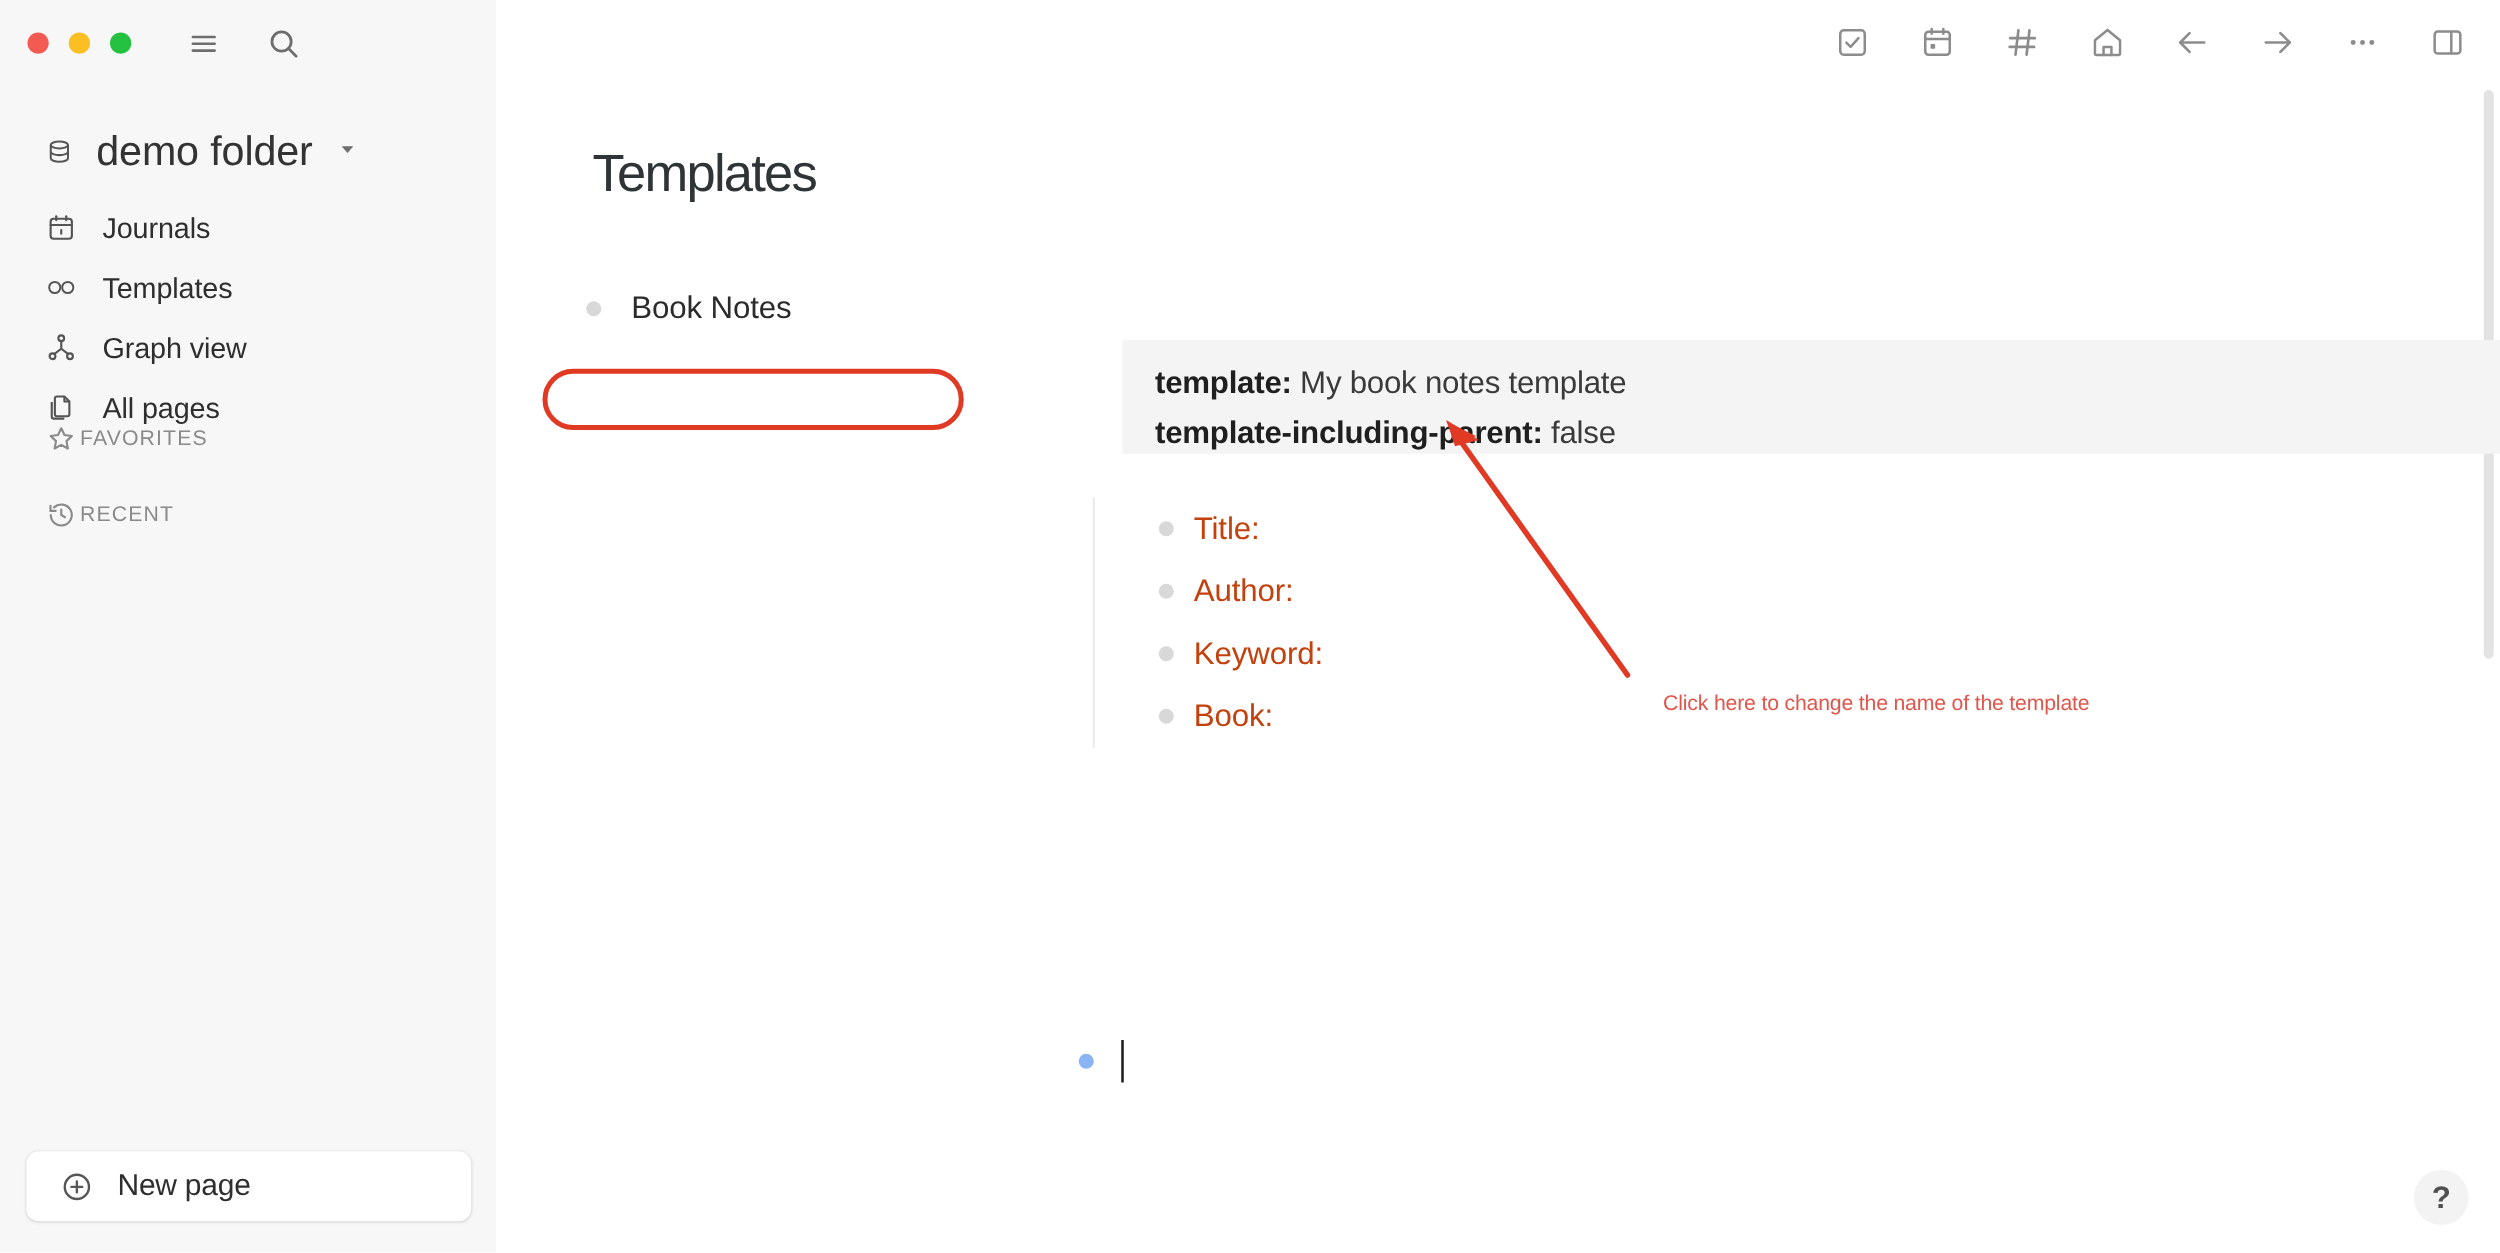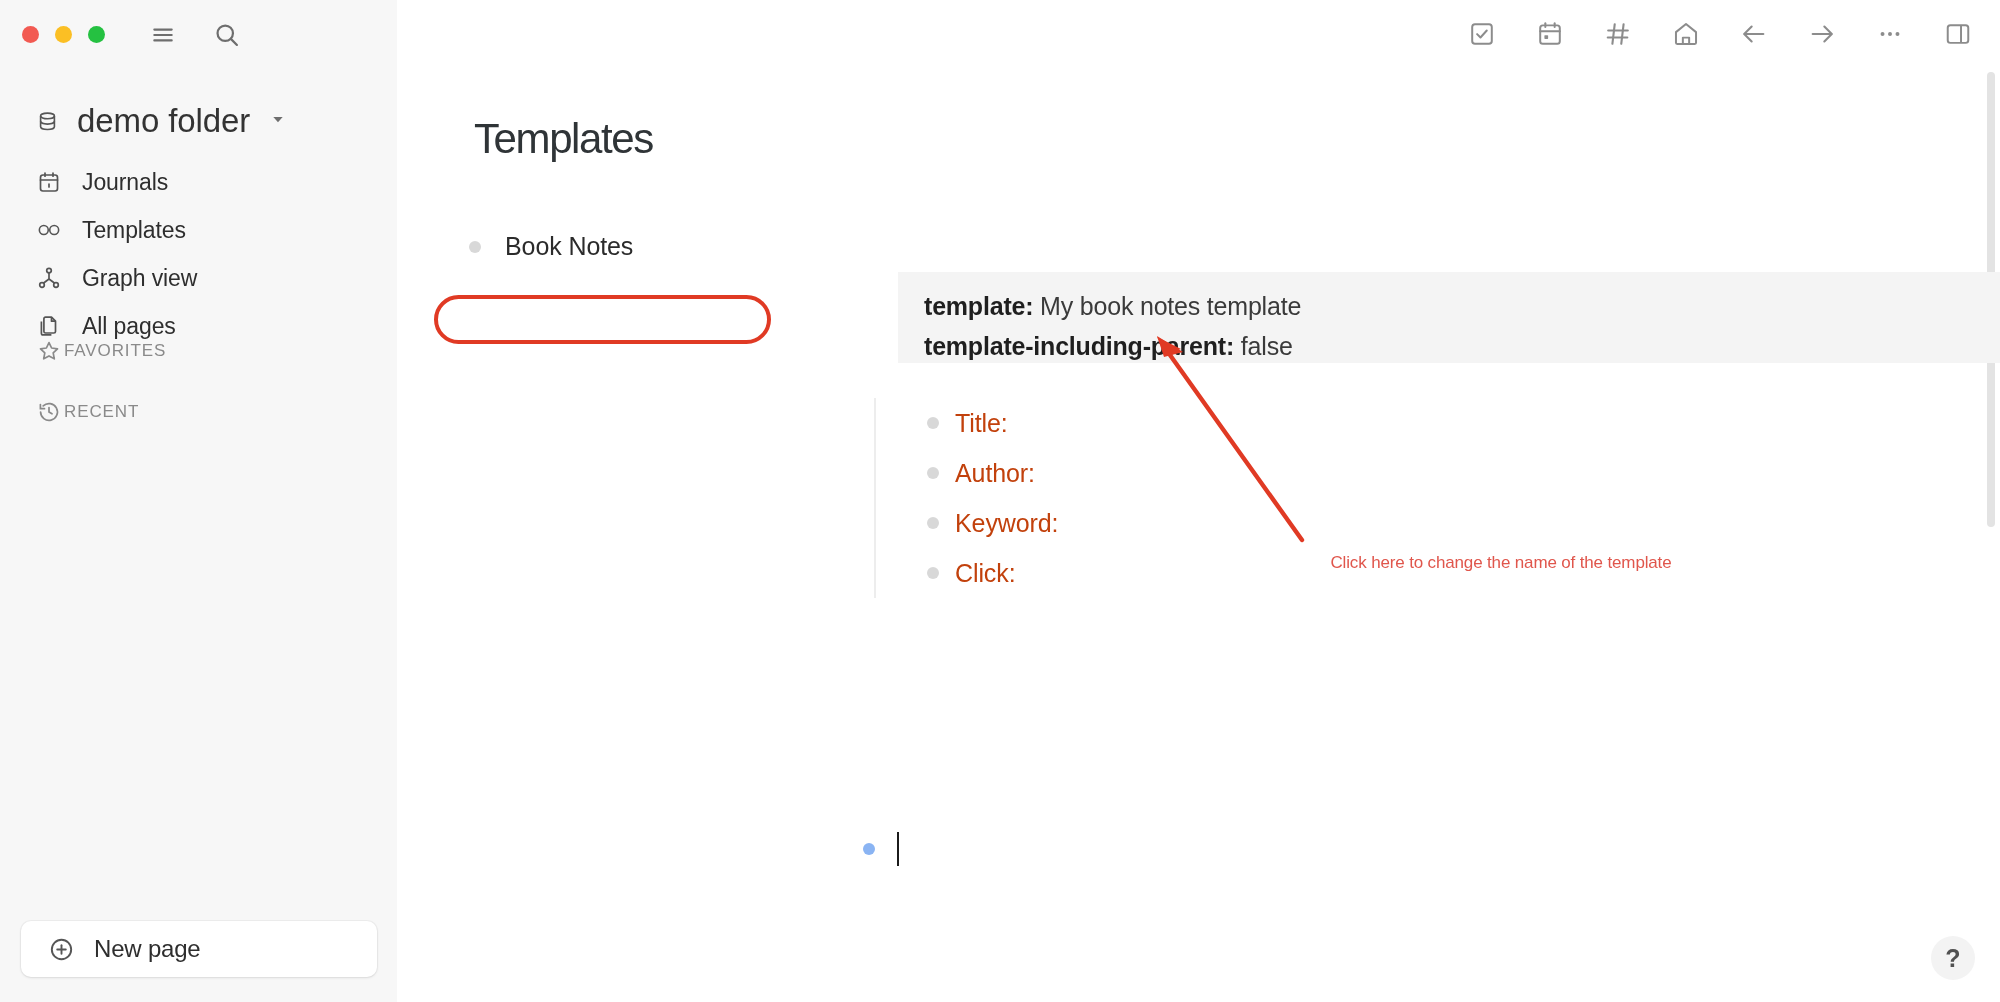--- a/index.html
+++ b/index.html
@@ -371,21 +371,21 @@
       <div class="child-row">
         <span class="bullet"></span>
         <span class="child-text">Author:</span>
       </div>
       <div class="child-row">
         <span class="bullet"></span>
         <span class="child-text">Keyword:</span>
       </div>
       <div class="child-row">
         <span class="bullet"></span>
-        <span class="child-text">Click:</span>
+        <span class="child-text">Book:</span>
       </div>
     </div>
 
     <div class="empty-block">
       <span class="bullet blue"></span>
       <span class="caret-bar"></span>
     </div>
 
     <svg class="annot" viewBox="0 0 1603 1002" preserveAspectRatio="none">
       <rect x="39" y="297" width="333" height="45" rx="22.5" ry="22.5" fill="none" stroke="#e03a24" stroke-width="4"></rect>

